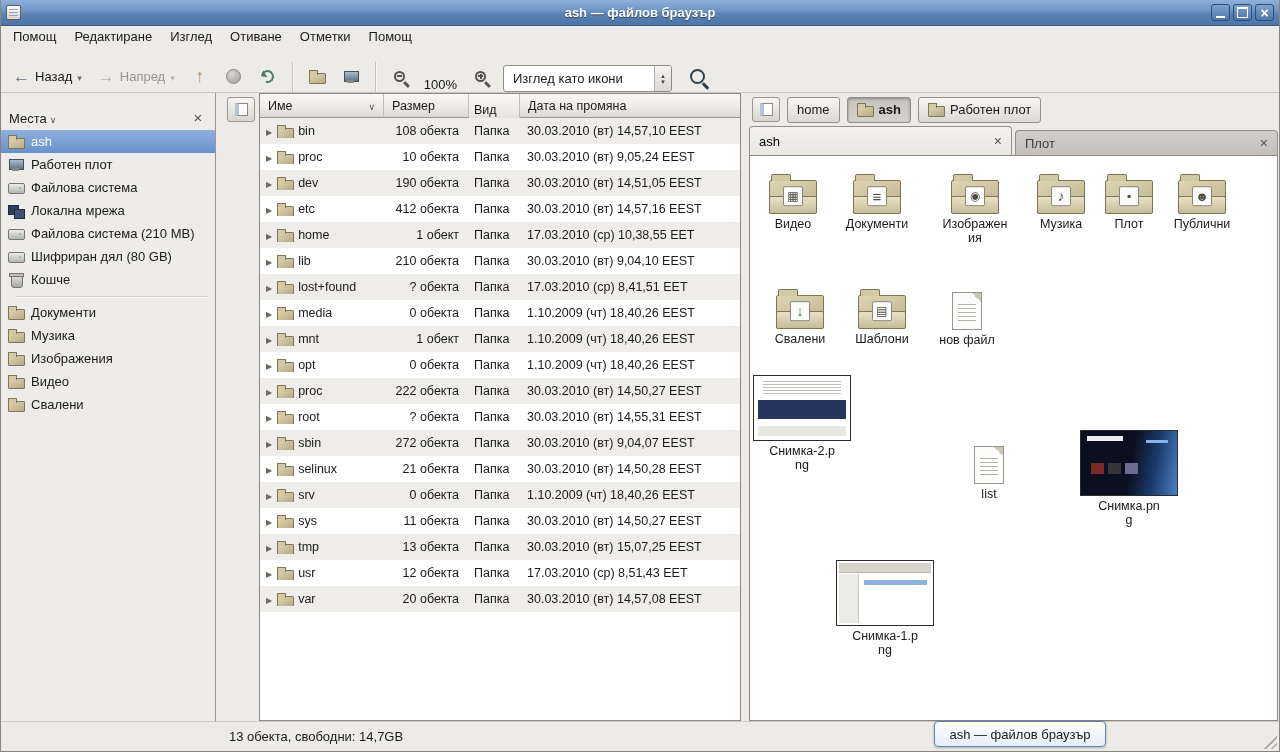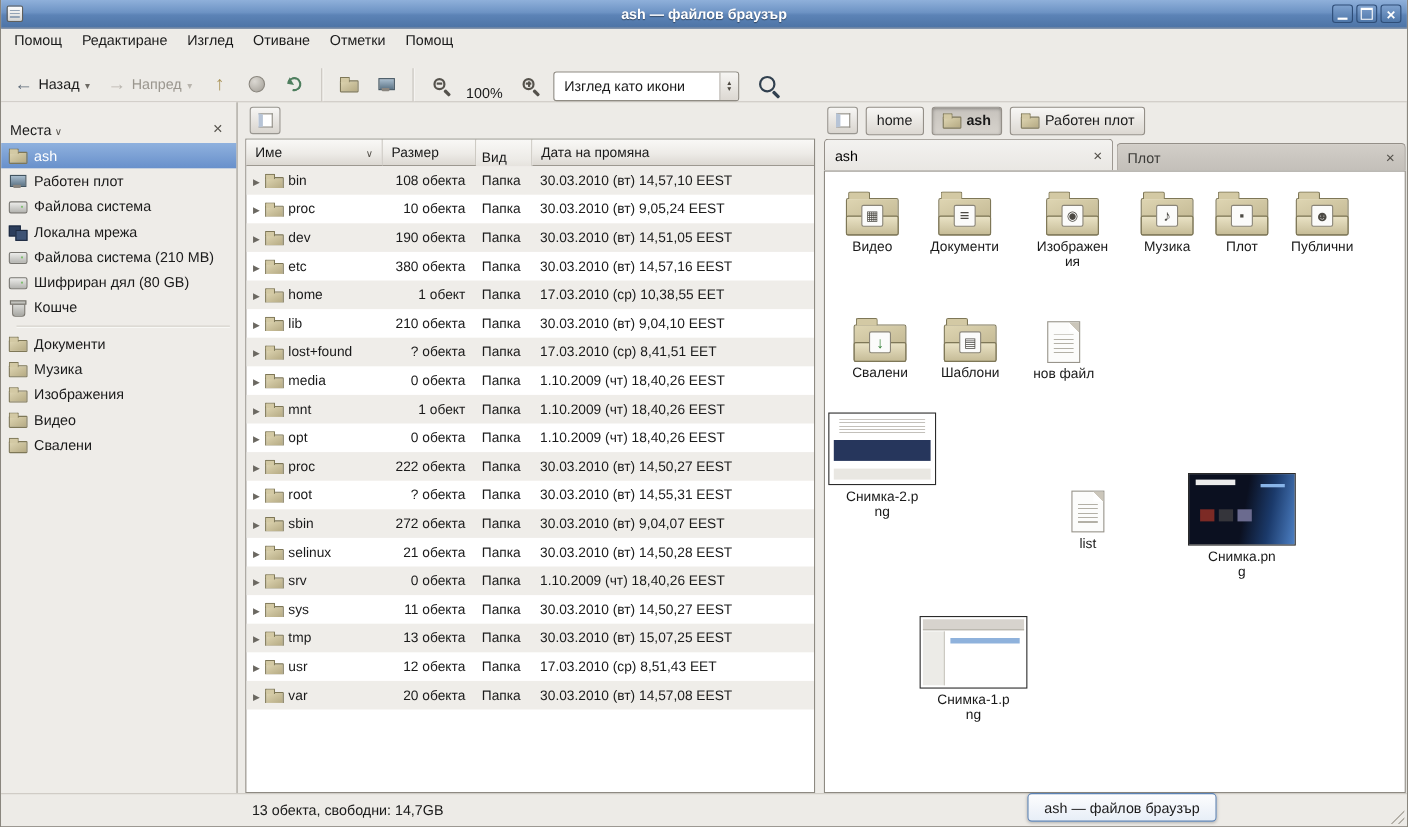--- a/index.html
+++ b/index.html
@@ -74,21 +74,21 @@
   .si-desktop::before{content:"";position:absolute;left:1px;top:2px;width:13px;height:9px;background:linear-gradient(#a8bdce,#5d7486);border:1px solid #41535f}
   .si-desktop::after{content:"";position:absolute;left:4px;top:11px;width:7px;height:3px;background:#8a8680;border-radius:0 0 1px 1px}
   .si-drive::before{content:"";position:absolute;left:0;top:3px;width:15px;height:9px;background:linear-gradient(#ececea,#b4b4b0);border:1px solid #777570;border-radius:2px}
   .si-drive::after{content:"";position:absolute;right:3px;top:7px;width:2px;height:2px;background:#7fbf6f;border-radius:50%}
   .si-network::before{content:"";position:absolute;left:0;top:2px;width:9px;height:8px;background:#2c3e5c;border:1px solid #1d2a40}
   .si-network::after{content:"";position:absolute;left:6px;top:6px;width:9px;height:8px;background:#3d5274;border:1px solid #1d2a40}
   .si-trash::before{content:"";position:absolute;left:3px;top:4px;width:10px;height:10px;background:linear-gradient(#dbdbd8,#a7a7a2);border:1px solid #76736c;border-radius:1px 1px 3px 3px}
   .si-trash::after{content:"";position:absolute;left:1px;top:1px;width:13px;height:2px;background:#c2c2bd;border:1px solid #76736c}
 
   
-  .midpane{flex:1;display:flex;flex-direction:column;min-width:0}
+  .midpane{flex:1;display:flex;flex-direction:row;min-width:0}
   .pane-top{height:33px;flex:none;display:flex;align-items:center;gap:7px;padding:0 4px}
   .mini-btn{width:28px;height:25px;border:1px solid #999690;border-radius:3px;background:linear-gradient(#f7f6f4,#d9d5cf);display:flex;align-items:center;justify-content:center}
   .mini-ic{width:13px;height:13px;background:#fff;border:1px solid #8e8a82;border-left:4px solid #b7c4d6}
   .listframe{flex:1;border:1px solid #8e8a82;background:#fff;display:flex;flex-direction:column;min-height:0;margin-right:1px}
   .cols{display:flex;height:24px;flex:none}
   .col{background:linear-gradient(#f9f8f6 0%,#edebe7 55%,#dcd8d2 100%);border-right:1px solid #c2beb6;border-bottom:1px solid #9c9890;display:flex;align-items:center;padding:0 8px;font-size:12.5px;white-space:nowrap}
   .col-name{width:124px;justify-content:space-between}
   .col-size{width:85px}
   .col-type{width:51px;padding:16px 5px}
   .col-date{flex:1;border-right:none}
@@ -377,21 +377,21 @@
               <span class="c-type">Папка</span>
               <span class="c-date">30.03.2010 (вт) 14,51,05 EEST</span>
             </div>
 
             <div class="trow">
               <span class="c-name">
                 <span class="tri"></span>
                 <span class="f16"></span>
                 <span>etc</span>
               </span>
-              <span class="c-size">380 обекта</span>
+              <span class="c-size">412 обекта</span>
               <span class="c-type">Папка</span>
               <span class="c-date">30.03.2010 (вт) 14,57,16 EEST</span>
             </div>
 
             <div class="trow">
               <span class="c-name">
                 <span class="tri"></span>
                 <span class="f16"></span>
                 <span>home</span>
               </span>

